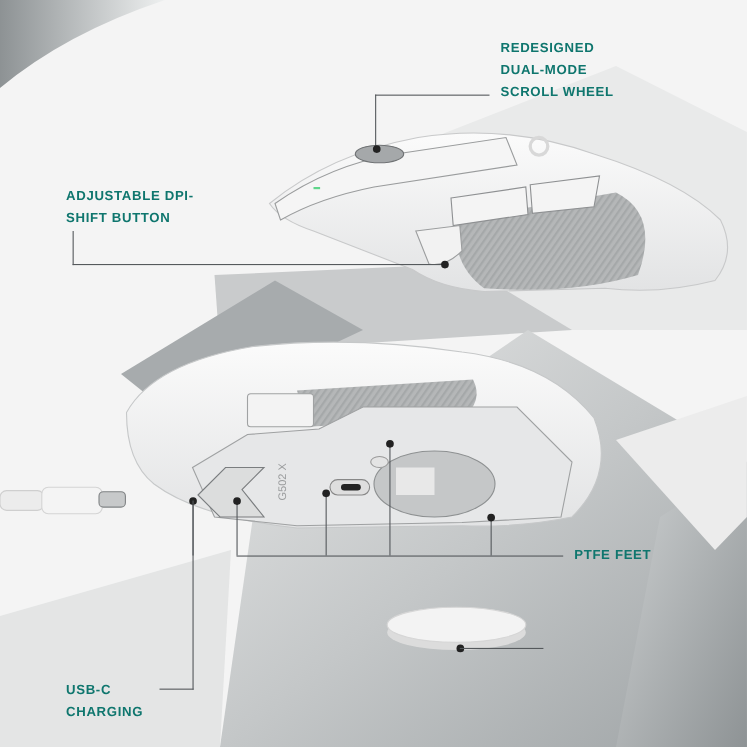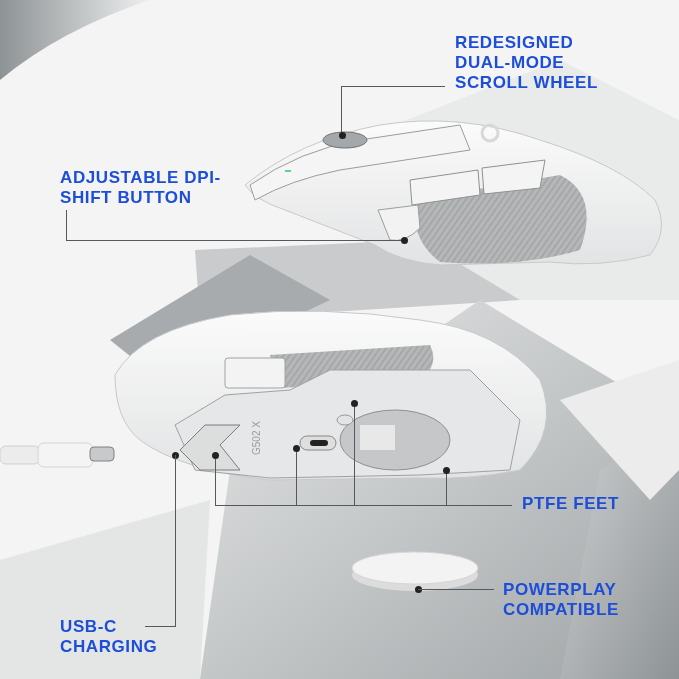--- a/index.html
+++ b/index.html
@@ -1,20 +1,20 @@
 <!DOCTYPE html>
 <html><head>
 <meta charset="utf-8">
 <style>
   html,body{margin:0;padding:0;}
   body{width:679px;height:679px;overflow:hidden;position:relative;
        font-family:"Liberation Sans","DejaVu Sans",sans-serif;background:#f4f4f4;}
   .stage{position:absolute;left:0;top:0;width:679px;height:679px;overflow:hidden;}
   .bg-svg{position:absolute;left:0;top:0;}
-  .label{position:absolute;font-weight:700;color:#1d4ed8;font-size:17px;line-height:20px;
+  .label{position:absolute;font-weight:700;color:#0f766e;font-size:12px;line-height:20px;
          letter-spacing:0.6px;white-space:pre-line;}
   .line{position:absolute;background:#55595c;}
   .dot{position:absolute;width:7px;height:7px;border-radius:50%;background:#222;margin:-3.5px 0 0 -3.5px;}
 </style>
 </head>
 <body>
 
 <div class="stage">
 
   <svg class="bg-svg" width="679" height="679" viewBox="0 0 679 679">
@@ -127,22 +127,20 @@
   <div class="line" style="left:446px;top:470px;width:1px;height:35px;"></div>
   <div class="line" style="left:215px;top:505px;width:297px;height:1px;"></div>
   <div class="dot" style="left:215px;top:455px;"></div>
   <div class="dot" style="left:296px;top:448px;"></div>
   <div class="dot" style="left:354px;top:403px;"></div>
   <div class="dot" style="left:446px;top:470px;"></div>
   <div class="label" style="left:522px;top:494px;">PTFE FEET</div>
 
   <div class="dot" style="left:418px;top:589px;"></div>
   <div class="line" style="left:418px;top:589px;width:76px;height:1px;"></div>
-  <div class="label" style="left:503px;top:580px;">POWERPLAY
-COMPATIBLE</div>
 
   <div class="dot" style="left:175px;top:455px;"></div>
   <div class="line" style="left:175px;top:455px;width:1px;height:172px;"></div>
   <div class="line" style="left:145px;top:626px;width:31px;height:1px;"></div>
   <div class="label" style="left:60px;top:617px;">USB-C
 CHARGING</div>
 
 </div>
 
 </body></html>

